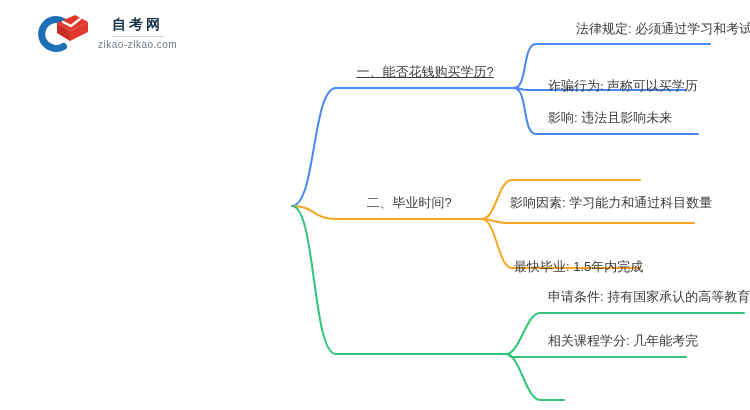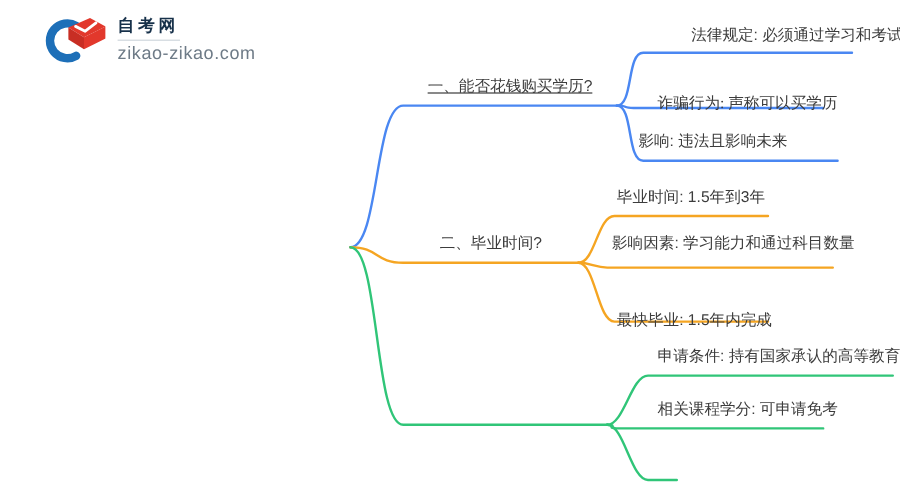--- a/index.html
+++ b/index.html
@@ -2,24 +2,24 @@
 <html style="--b0: #4a87f2; --b1: #f5a522; --b2: #30c578; --ink: #3c3c3c; --logo-navy: #17314a; --logo-gray: #6e7b87;"><head>
 <meta charset="utf-8">
 <style>
   html,body{margin:0;padding:0;background:#fff;}
   #stage{
     position:relative;width:750px;height:410px;background:#ffffff;
     overflow:hidden;font-family:"Liberation Sans",sans-serif;
   }
   
   #logo{position:absolute;left:30px;top:8px;display:flex;align-items:center;}
-  #logo .logo-text{margin-left:10px;display:flex;flex-direction:column;align-items:flex-start;}
+  #logo .logo-text{margin-left:10px;display:flex;flex-direction:column;align-items:center;}
   #logo .site-name{font-size:14px;font-weight:bold;letter-spacing:3px;color:var(--logo-navy);line-height:18px;}
   #logo .divider{width:52px;height:1px;background:#cfd6dd;margin:3px 0 2px 0;}
-  #logo .site-url{font-size:15px;color:var(--logo-gray);letter-spacing:.5px;}
+  #logo .site-url{font-size:10px;color:var(--logo-gray);letter-spacing:.5px;}
   
   #map-svg{position:absolute;left:0;top:0;}
   #map-svg path{fill:none;stroke-width:2;stroke-linecap:round;}
   .s-b0{stroke:var(--b0);}
   .s-b1{stroke:var(--b1);}
   .s-b2{stroke:var(--b2);}
   .node{
     position:absolute;font-size:13px;color:var(--ink);
     line-height:18px;white-space:nowrap;
   }
@@ -61,23 +61,22 @@
     <path class="s-b2" d="M292,206 C316,206 312,354 336,354 L506,354"></path>
     <path class="s-b2" d="M506,354 C520,354 526,313 540,313 L744,313"></path>
     <path class="s-b2" d="M506,354 C516,354 504,357 514,357 L686,357"></path>
     <path class="s-b2" d="M506,354 C520,354 526,400 540,400 L564,400"></path>
   </svg>
 
 
   <div class="node center" style="left:336px;top:63px;width:178px;text-decoration:underline;">一、能否花钱购买学历?</div>
   <div class="node" style="left:548px;top:20px;margin-left:28px;">法律规定: 必须通过学习和考试</div>
   <div class="node" style="left:548px;top:77px;font-family:Liberation Serif, serif;">诈骗行为: 声称可以买学历</div>
-  <div class="node" style="left:532px;top:109px;">影响: 违法且影响未来</div>
+  <div class="node" style="left:548px;top:109px;">影响: 违法且影响未来</div>
 
   <div class="node center" style="left:336px;top:194px;width:146px;">二、毕业时间?</div>
-  <div class="node" style="left:514px;top:155px;">毕业时间: 1.5年到3年</div>
   <div class="node" style="left:510px;top:194px;">影响因素: 学习能力和通过科目数量</div>
   <div class="node" style="left:514px;top:258px;">最快毕业: 1.5年内完成</div>
 
   <div class="node" style="left:548px;top:288px;">申请条件: 持有国家承认的高等教育学历</div>
-  <div class="node" style="left:548px;top:332px;">相关课程学分: 可申请免考</div>
+  <div class="node" style="left:548px;top:332px;">相关课程学分: 几年能考完</div>
 
 </div>
 
 </body></html>

